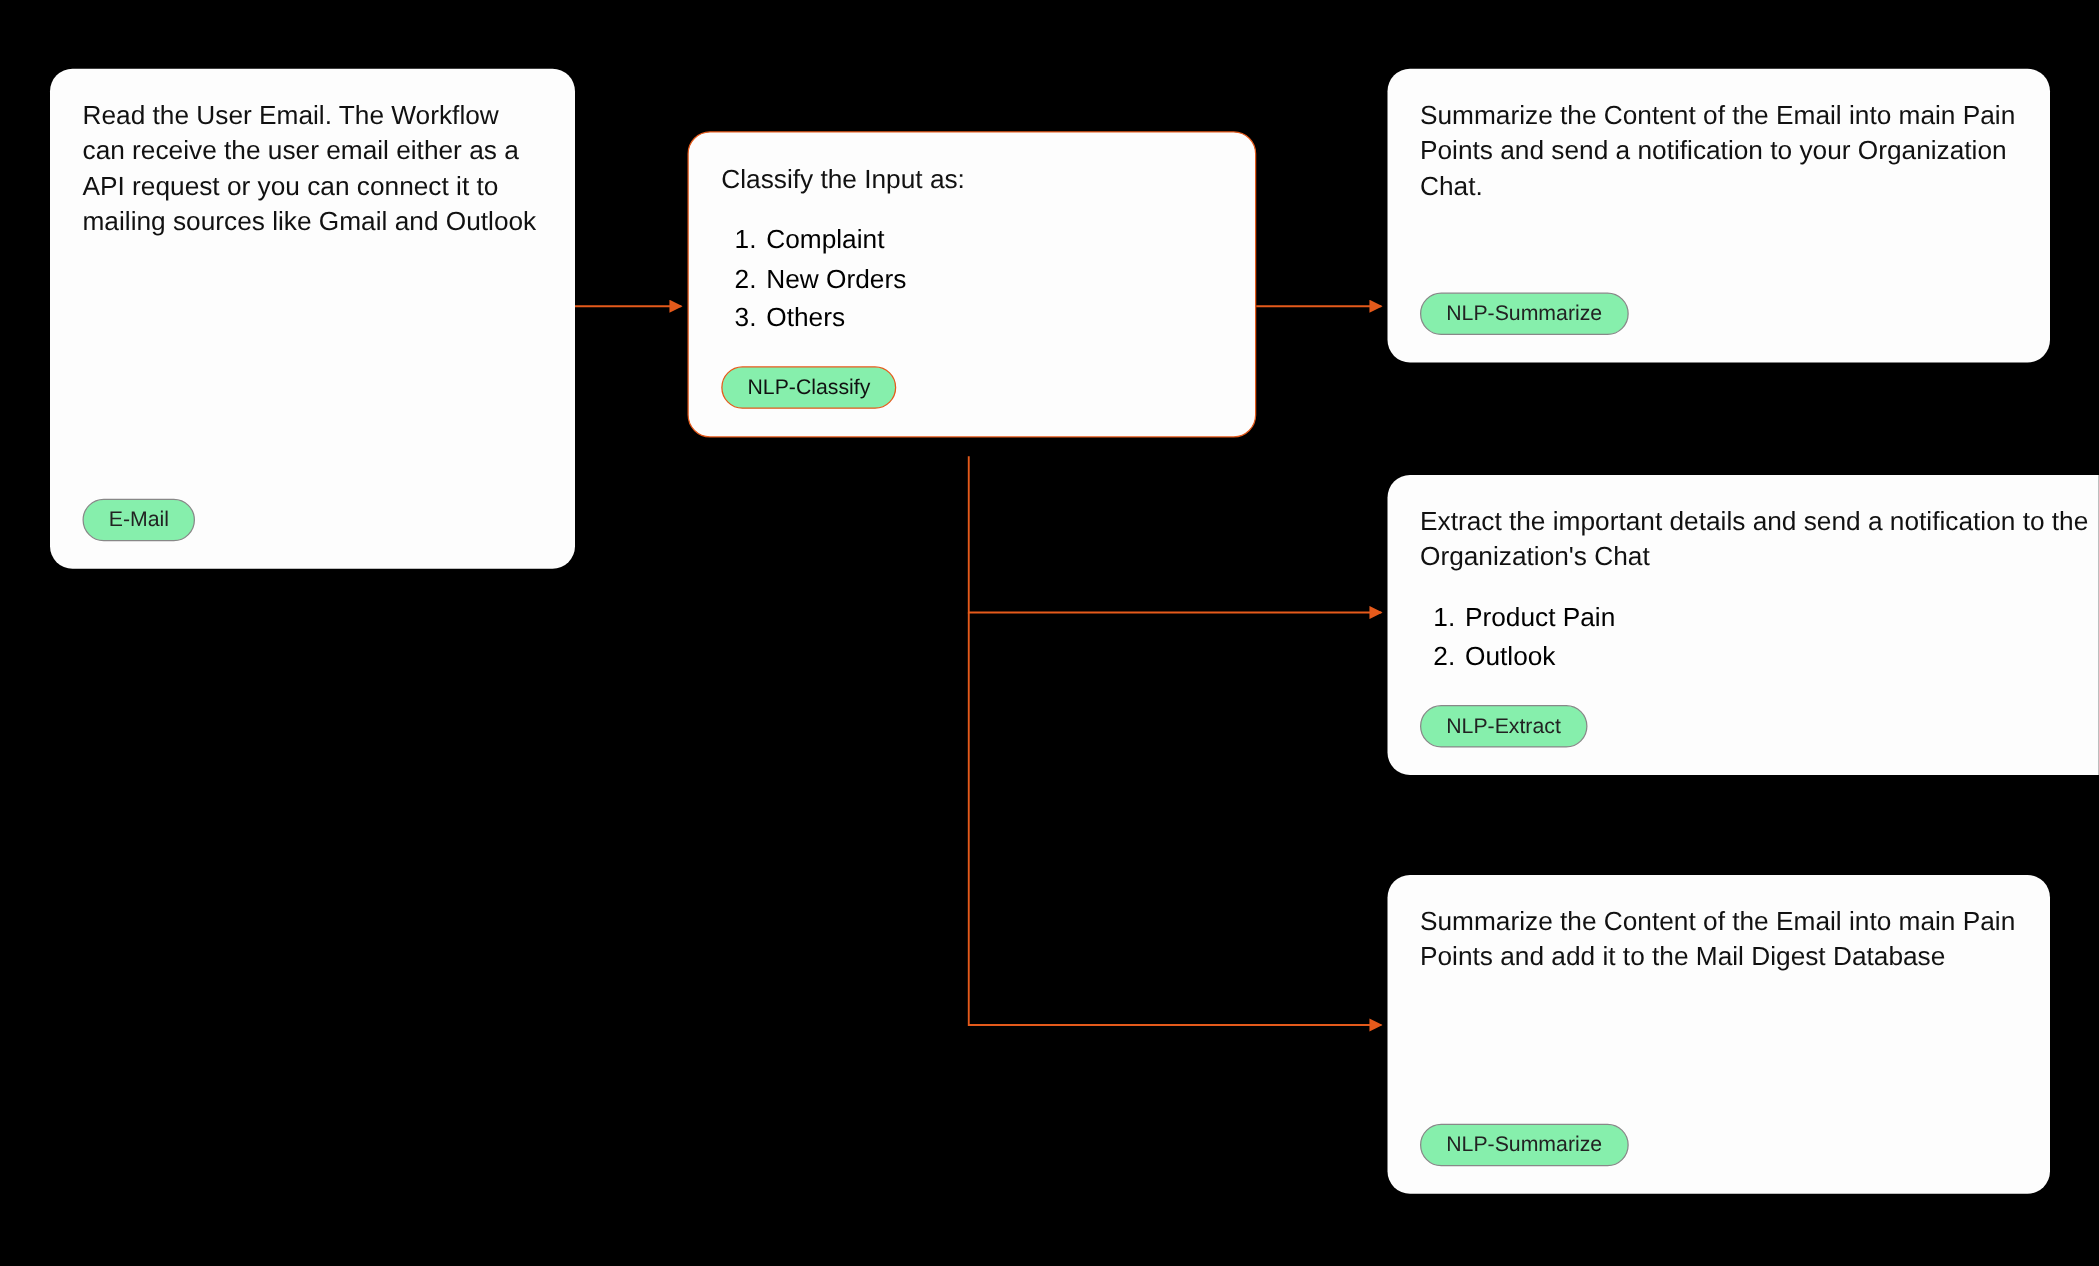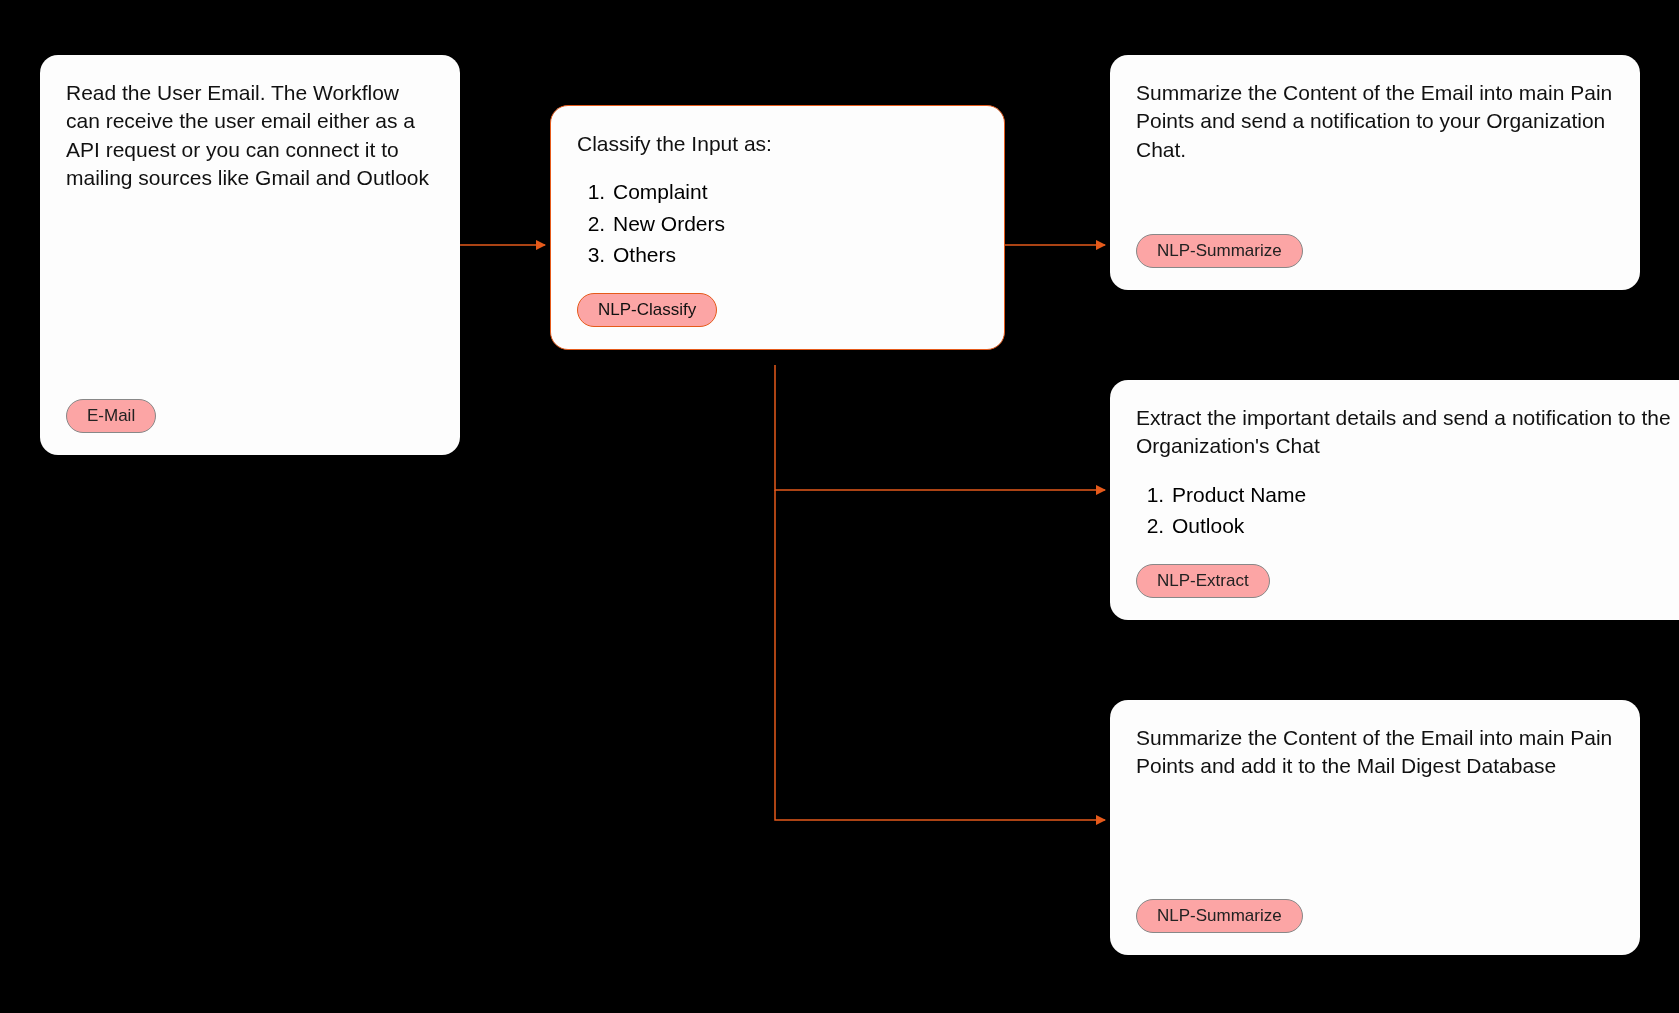--- a/index.html
+++ b/index.html
@@ -17,21 +17,21 @@
   .node ol { margin-top: 18px; padding-left: 34px; font-size: 21px; line-height: 1.5; }
   .node ol li { padding-left: 2px; }
   .tag {
     display: inline-block;
     margin-top: 22px;
     padding: 6px 20px;
     border: 1px solid #888;
     border-radius: 999px;
     font-size: 17px;
     color: #222;
-    background: #fca5a5;
+    background: #86efac;
   }
   .tag.highlight { border-color: #e55a1b; color: #111; }
   svg.connectors { position: absolute; left: 0; top: 0; width: 1679px; height: 1013px; pointer-events: none; }
 </style>
 </head>
 <body>
 
 <div class="canvas">
 
   <svg class="connectors">
@@ -70,21 +70,21 @@
   <div class="node" style="left:1110px; top:55px; width:530px; height:235px;">
     <div class="text">Summarize the Content of the Email into main Pain Points and send a notification to your Organization Chat.</div>
     <div style="position:absolute; bottom:22px; left:26px;">
       <span class="tag">NLP-Summarize</span>
     </div>
   </div>
 
   <div class="node" style="left:1110px; top:380px; width:589px;">
     <div class="text">Extract the important details and send a notification to the Organization's Chat</div>
     <ol>
-      <li>Product Name</li>
+      <li>Product Pain</li>
       <li>Outlook</li>
     </ol>
     <span class="tag">NLP-Extract</span>
   </div>
 
   <div class="node" style="left:1110px; top:700px; width:530px; height:255px;">
     <div class="text">Summarize the Content of the Email into main Pain Points and add it to the Mail Digest Database</div>
     <div style="position:absolute; bottom:22px; left:26px;">
       <span class="tag">NLP-Summarize</span>
     </div>

